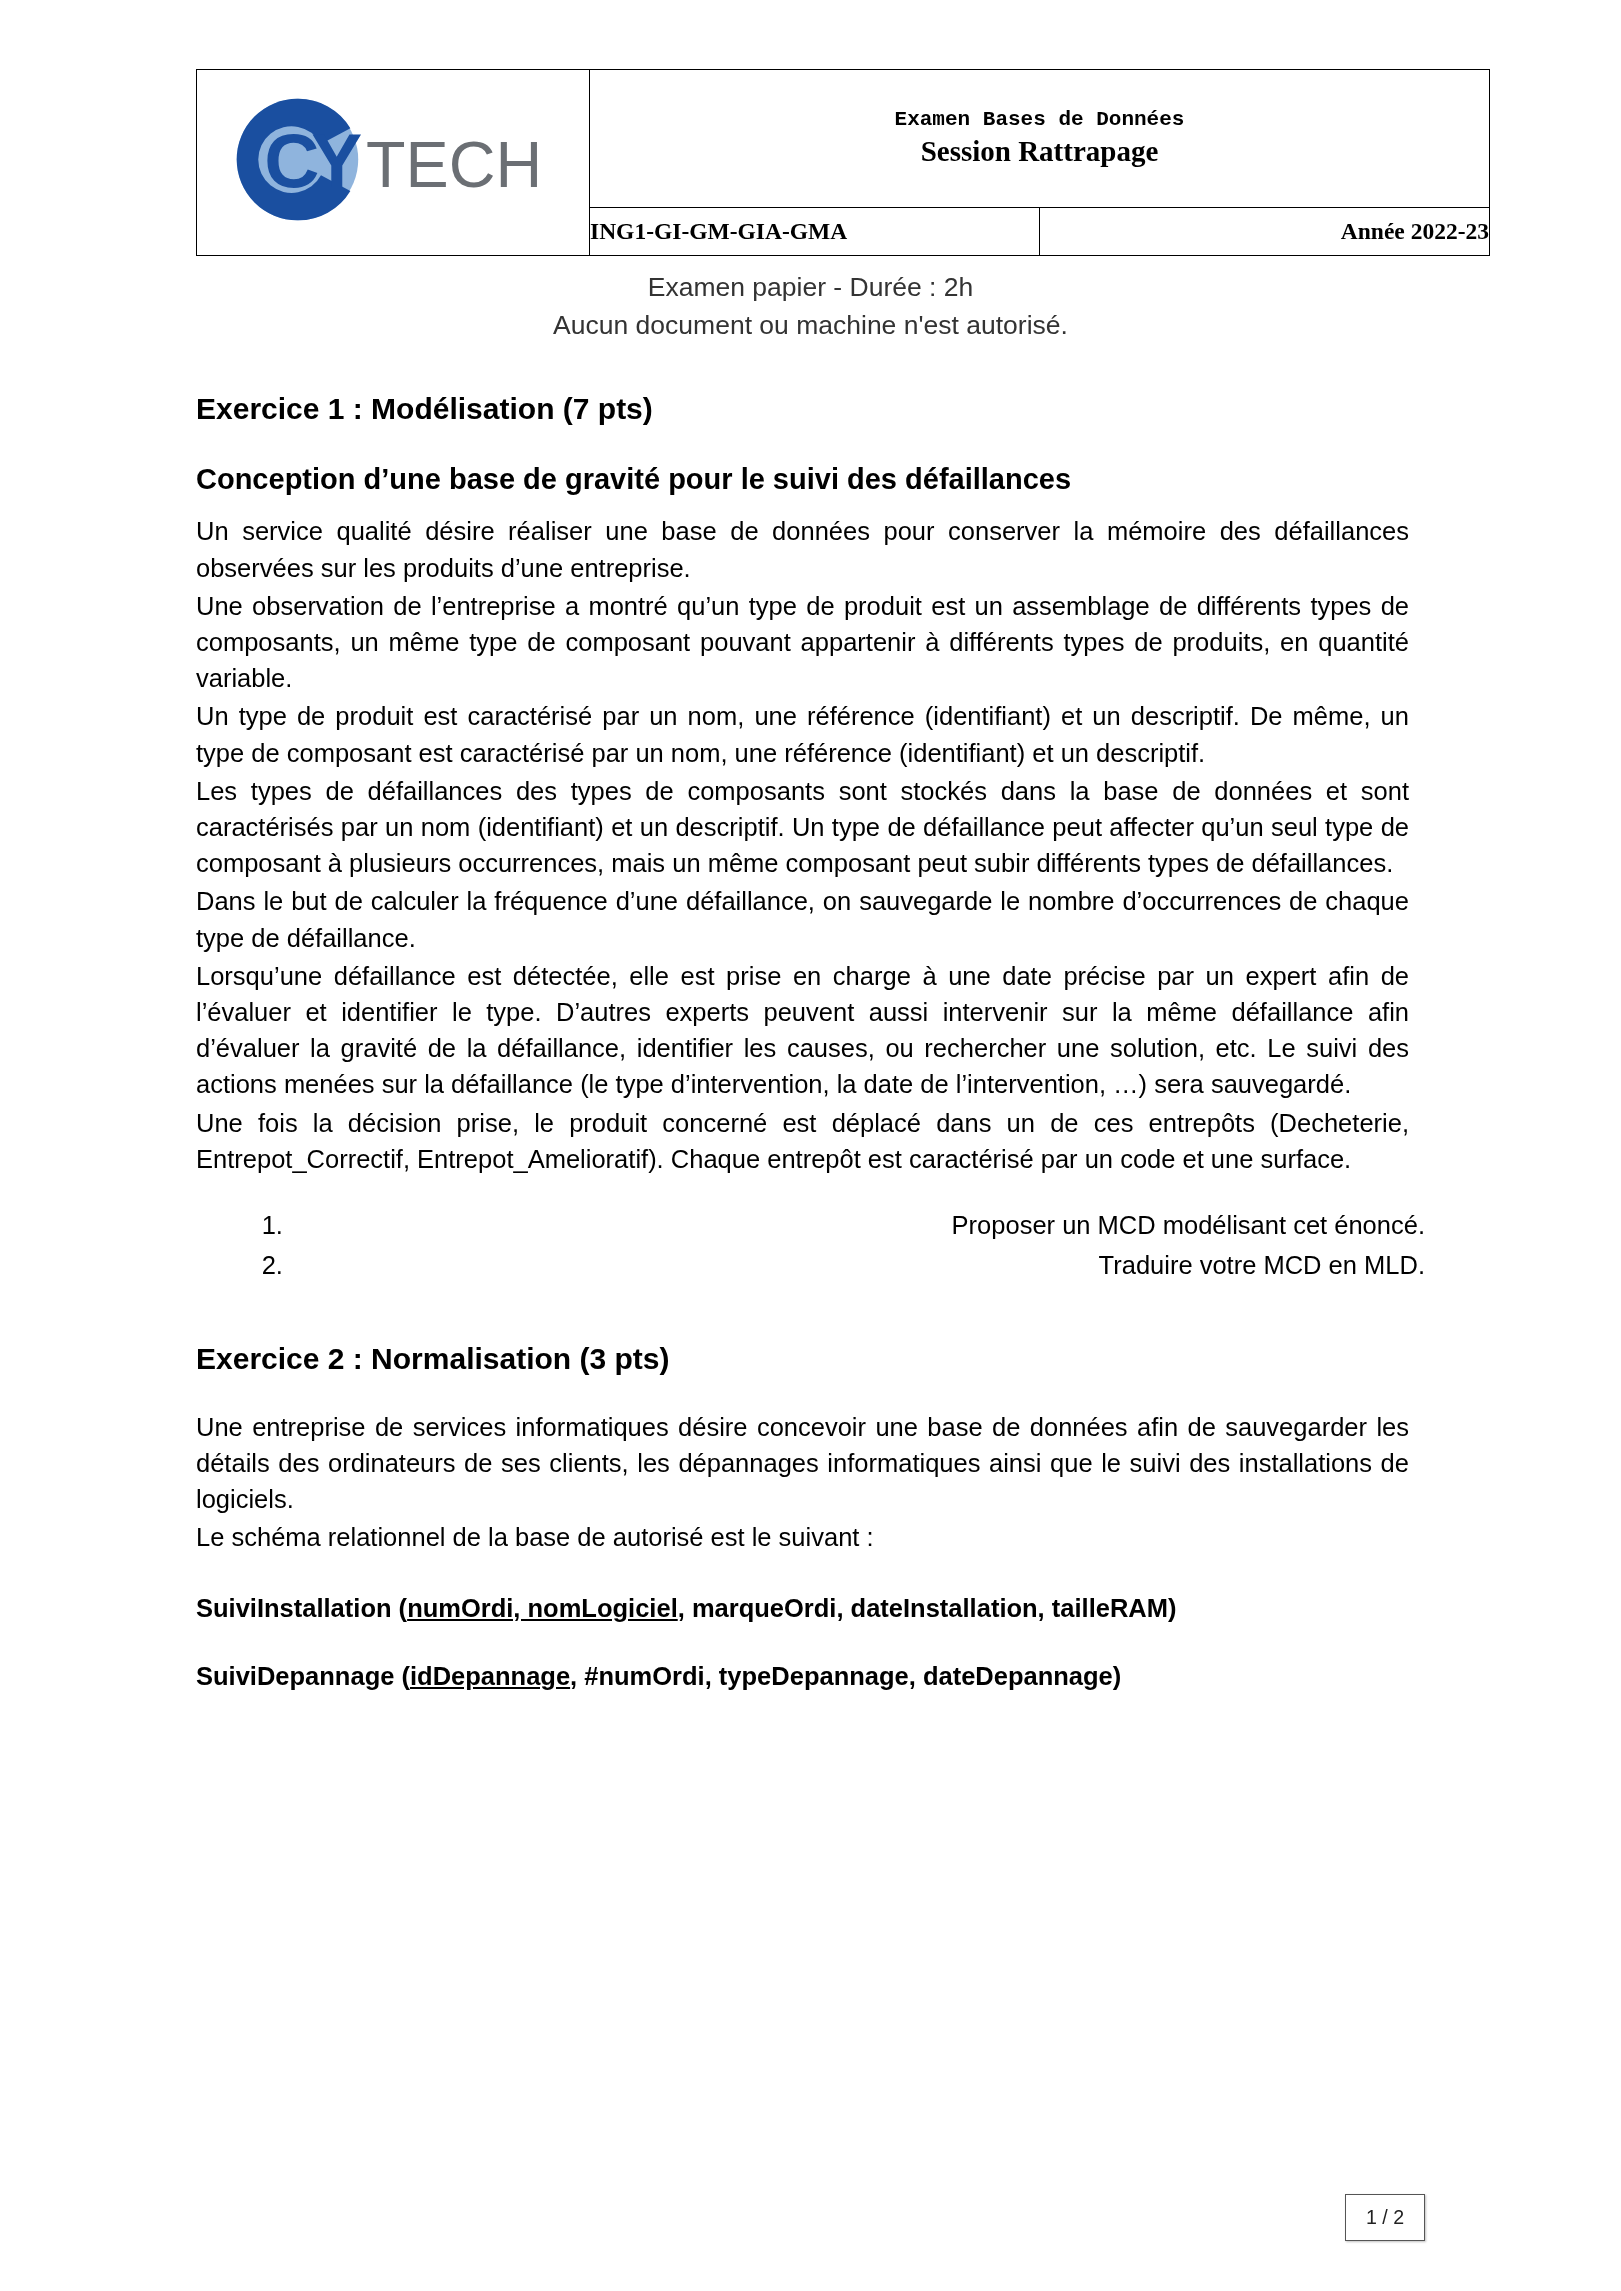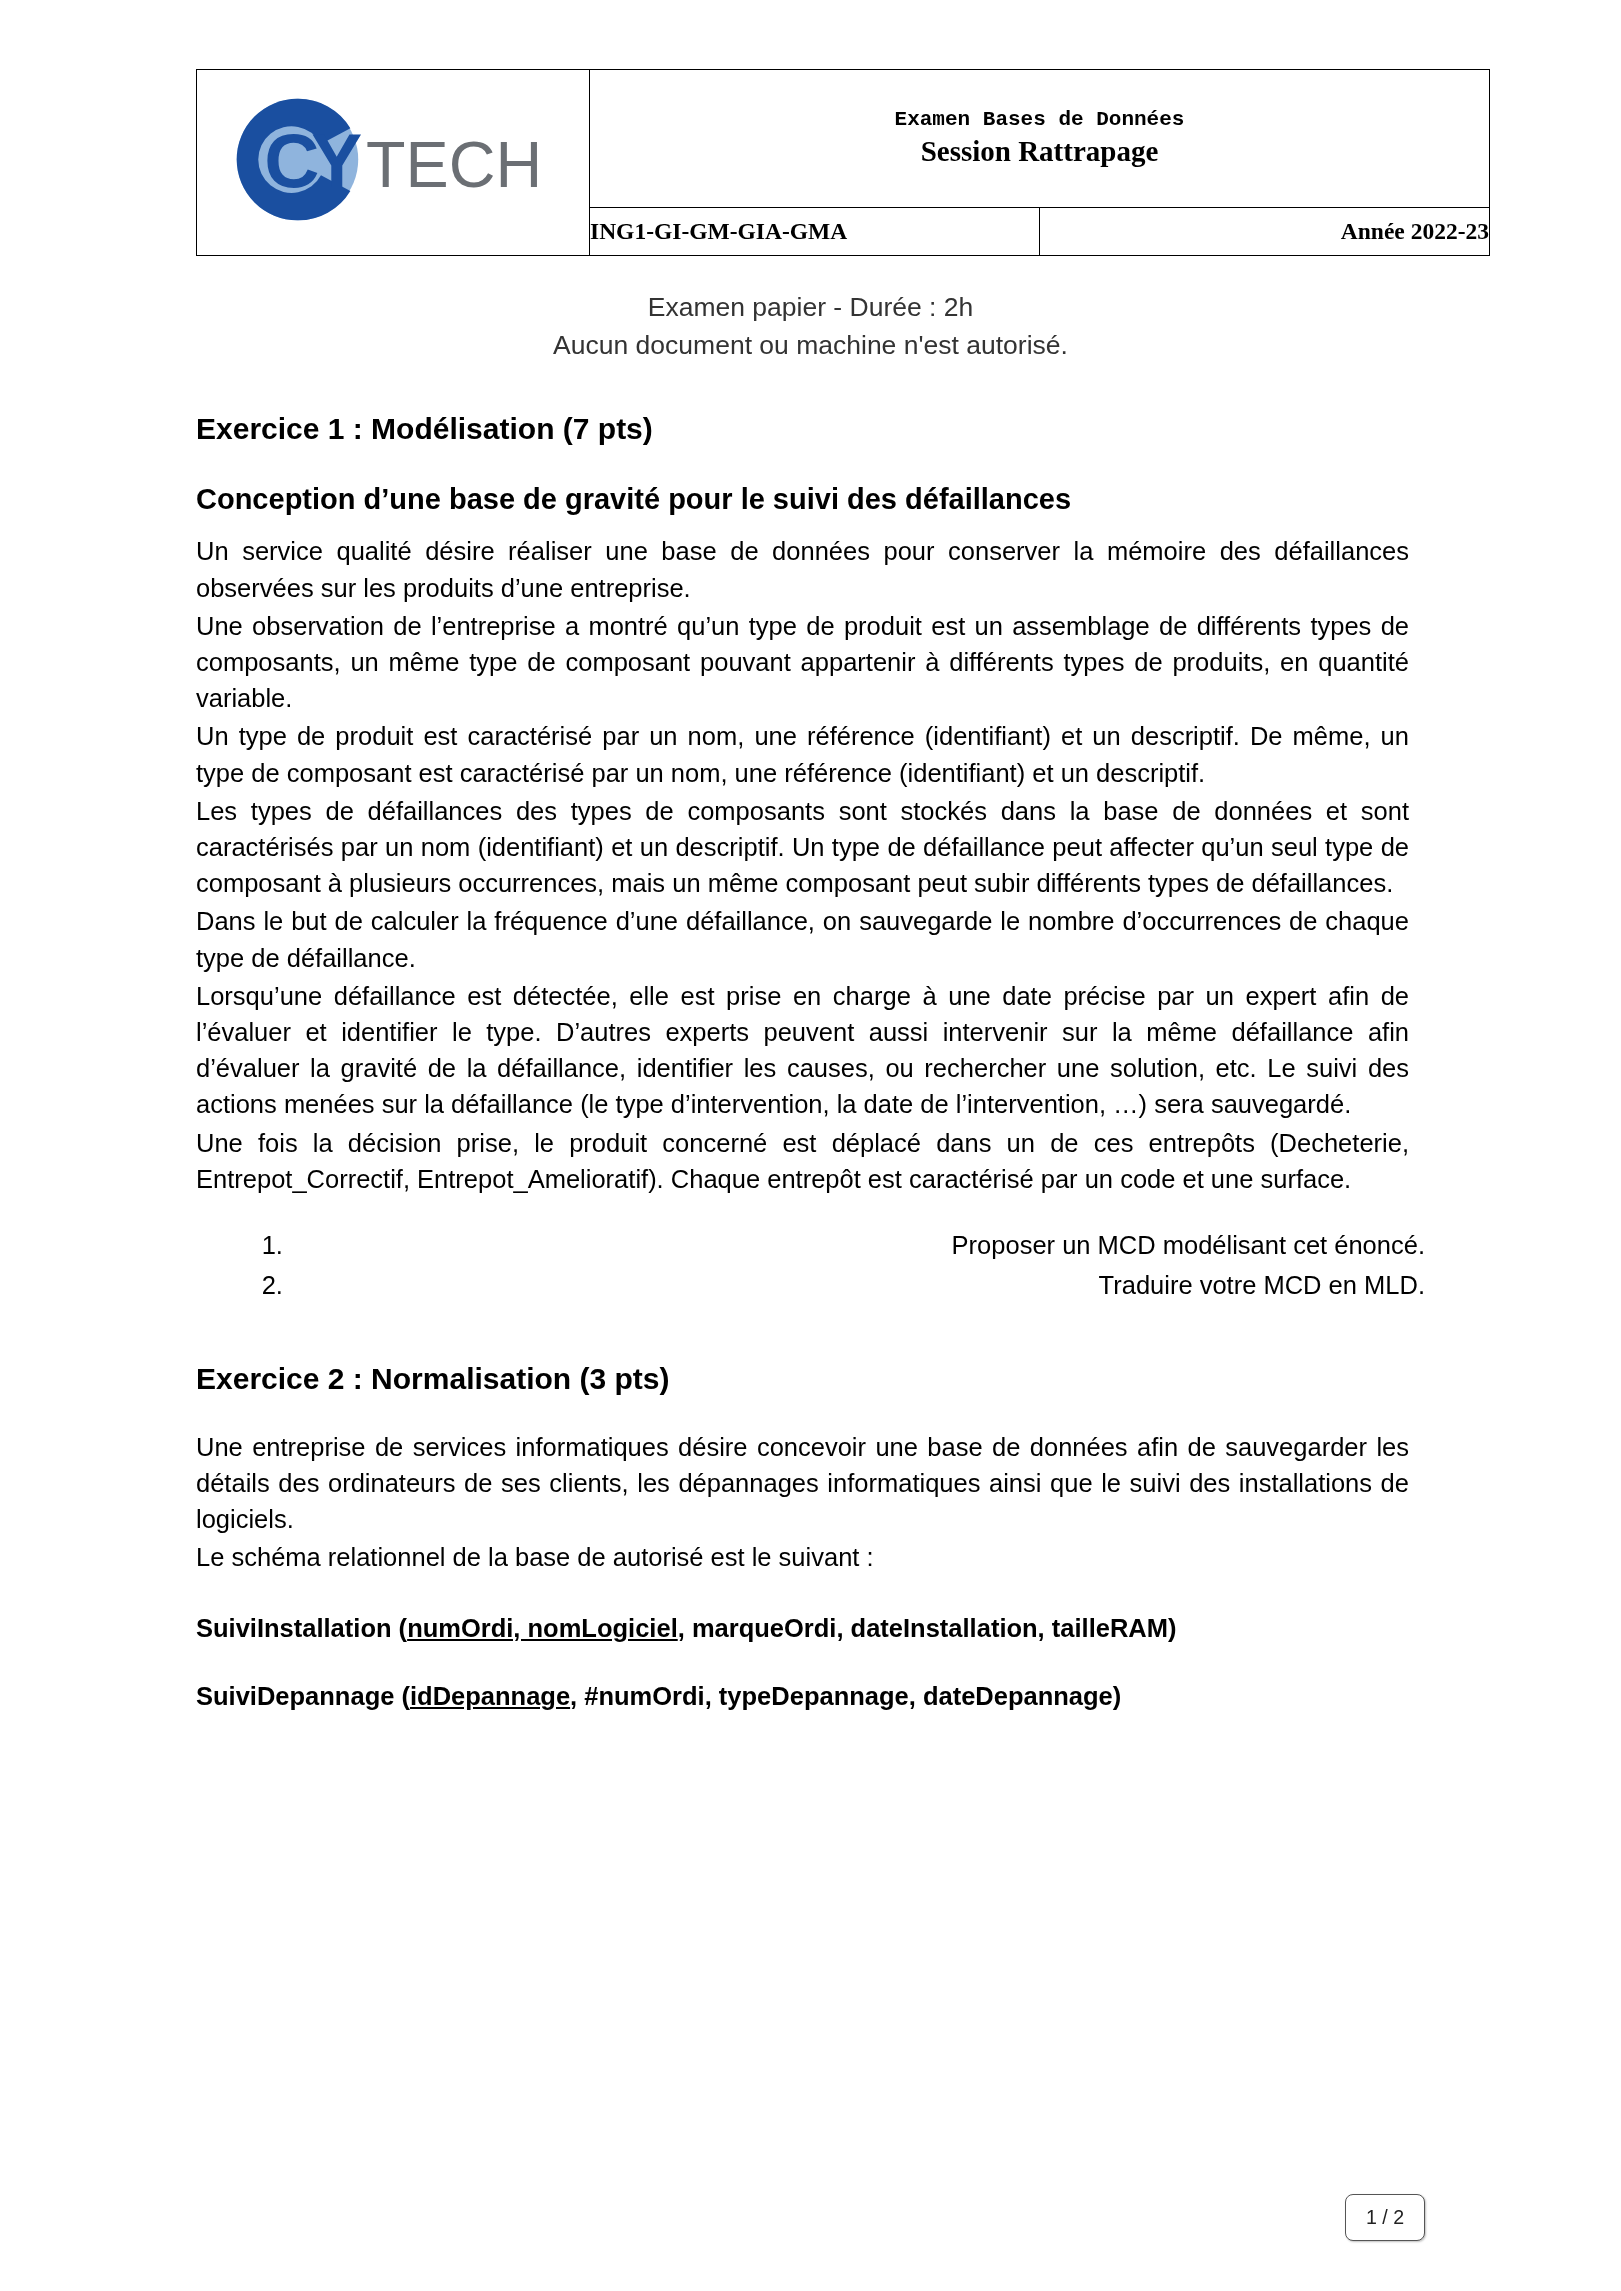--- a/index.html
+++ b/index.html
@@ -78,21 +78,21 @@
     text-align: right;
     padding-right: 21.6px;
     height: 47px;
   }
 
   
   .exam-info {
     text-align: center;
     font-size: 26.5px;
     color: #333;
-    margin-top: 32px;
+    margin-top: 12px;
     line-height: 1.45;
   }
   .exam-info div { white-space: nowrap; }
 
   
   h2.exercise {
     font-size: 30px;
     font-weight: bold;
     margin: 47px 0 0 0;
     color: #000;
@@ -129,21 +129,21 @@
   p.schema .pk { text-decoration: underline; }
 
   
   .page-number {
     position: absolute;
     right: 196px;
     bottom: 51px;
     width: 78px;
     height: 45px;
     border: 1px solid #555;
-    border-radius: 8px;
+    border-radius: 0;
     font-size: 19.6px;
     color: #222;
     display: flex;
     align-items: center;
     justify-content: center;
     background: #fff;
     box-shadow: 1px 1px 2px rgba(0,0,0,0.25);
   }
 </style>
 </head>

